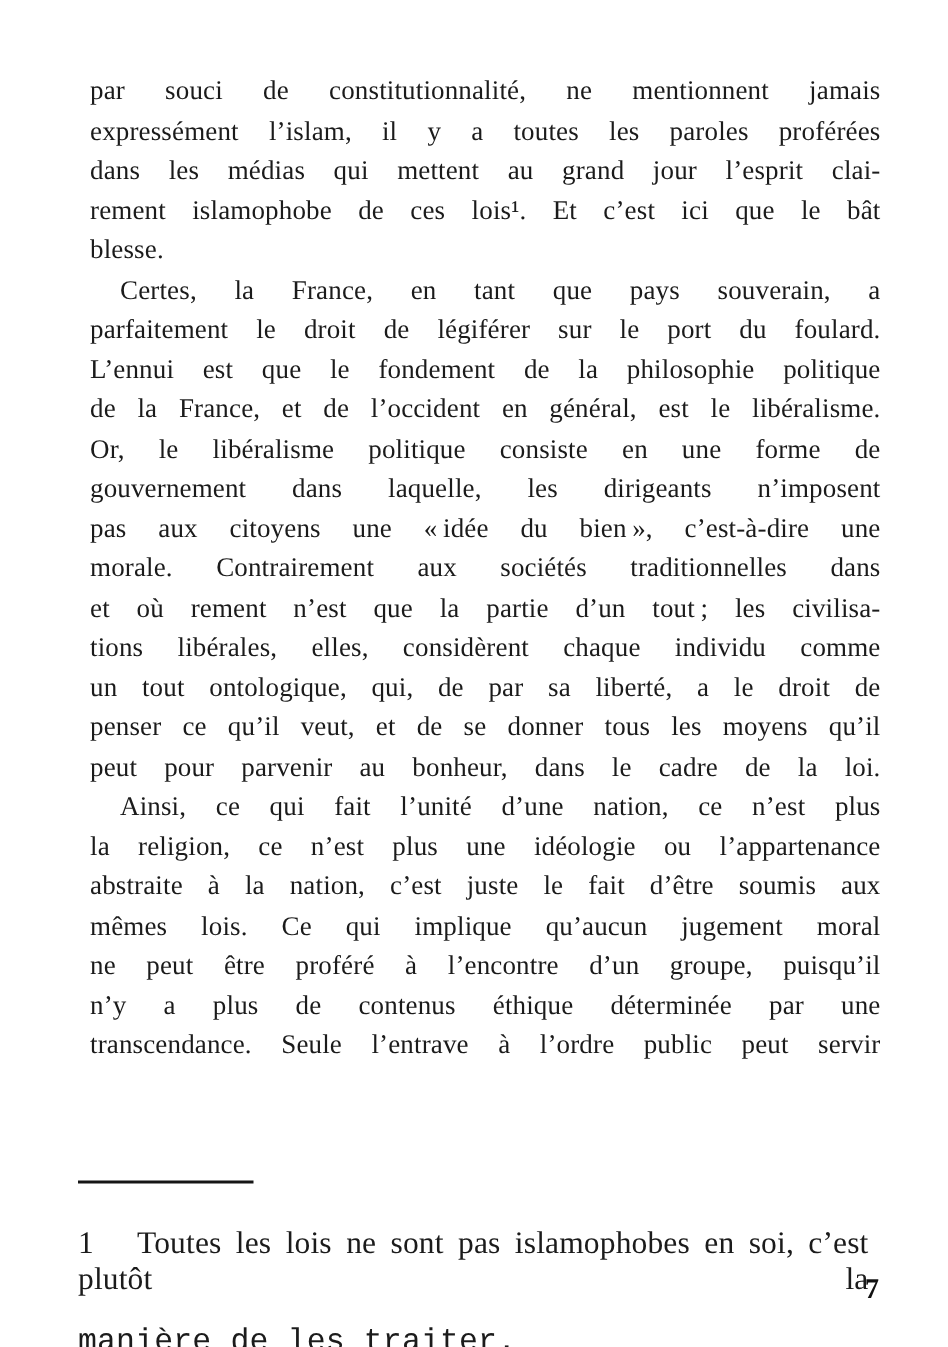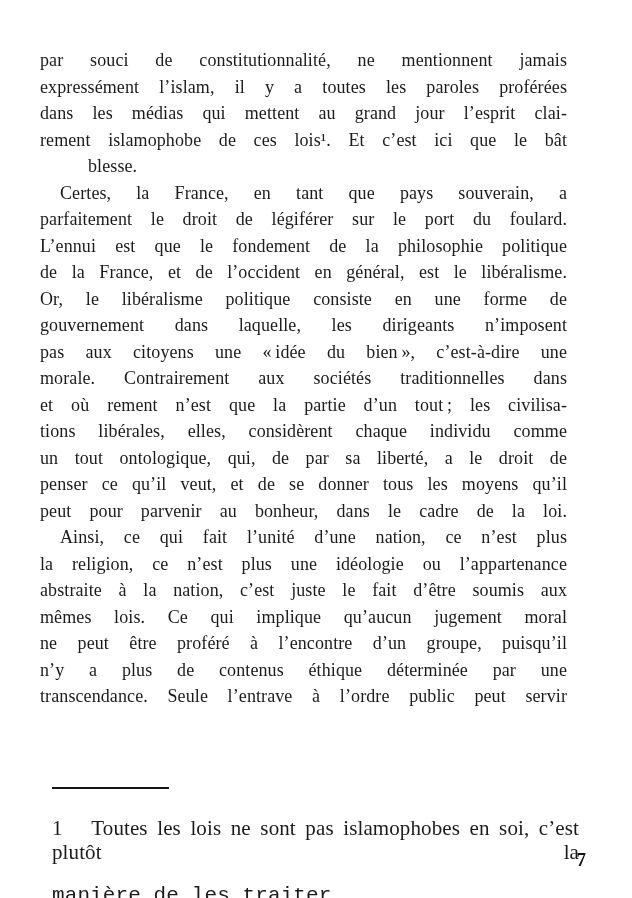--- a/index.html
+++ b/index.html
@@ -11,37 +11,36 @@
     position: relative;
     width: 632px;
     height: 898px;
     background: #ffffff;
     overflow: hidden;
     font-family: "Liberation Serif", "DejaVu Serif", serif;
     color: #1b1b1b;
   }
   .text-block {
     position: absolute;
-    left: 40px;
+    left: 60px;
     top: 47px;
     width: 527px;
   }
   .line {
     font-size: 18px;
     line-height: 26.5px;
     text-align: justify;
     text-align-last: justify;
     letter-spacing: 0.1px;
   }
   .line.indent {
     margin-left: 20px;
   }
   .line.endpara {
     text-align-last: left;
-    margin-left: 48px;
   }
   .footnote-rule {
     position: absolute;
     left: 52px;
     top: 787px;
     width: 117px;
     height: 2px;
     background: #161616;
   }
   .footnote {

